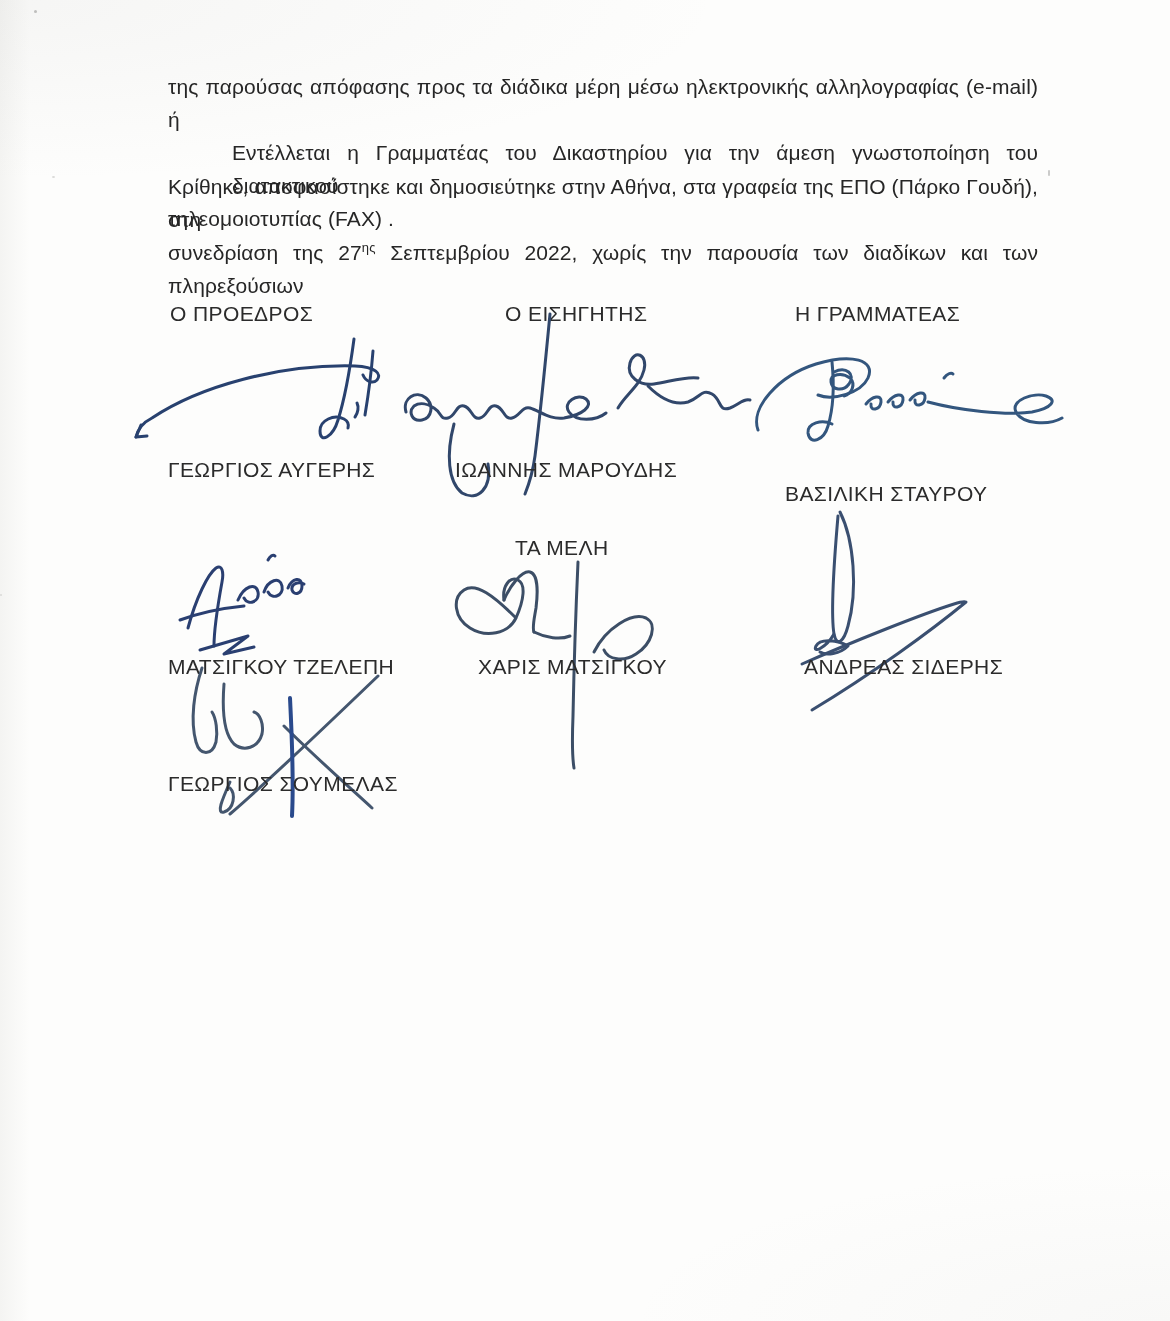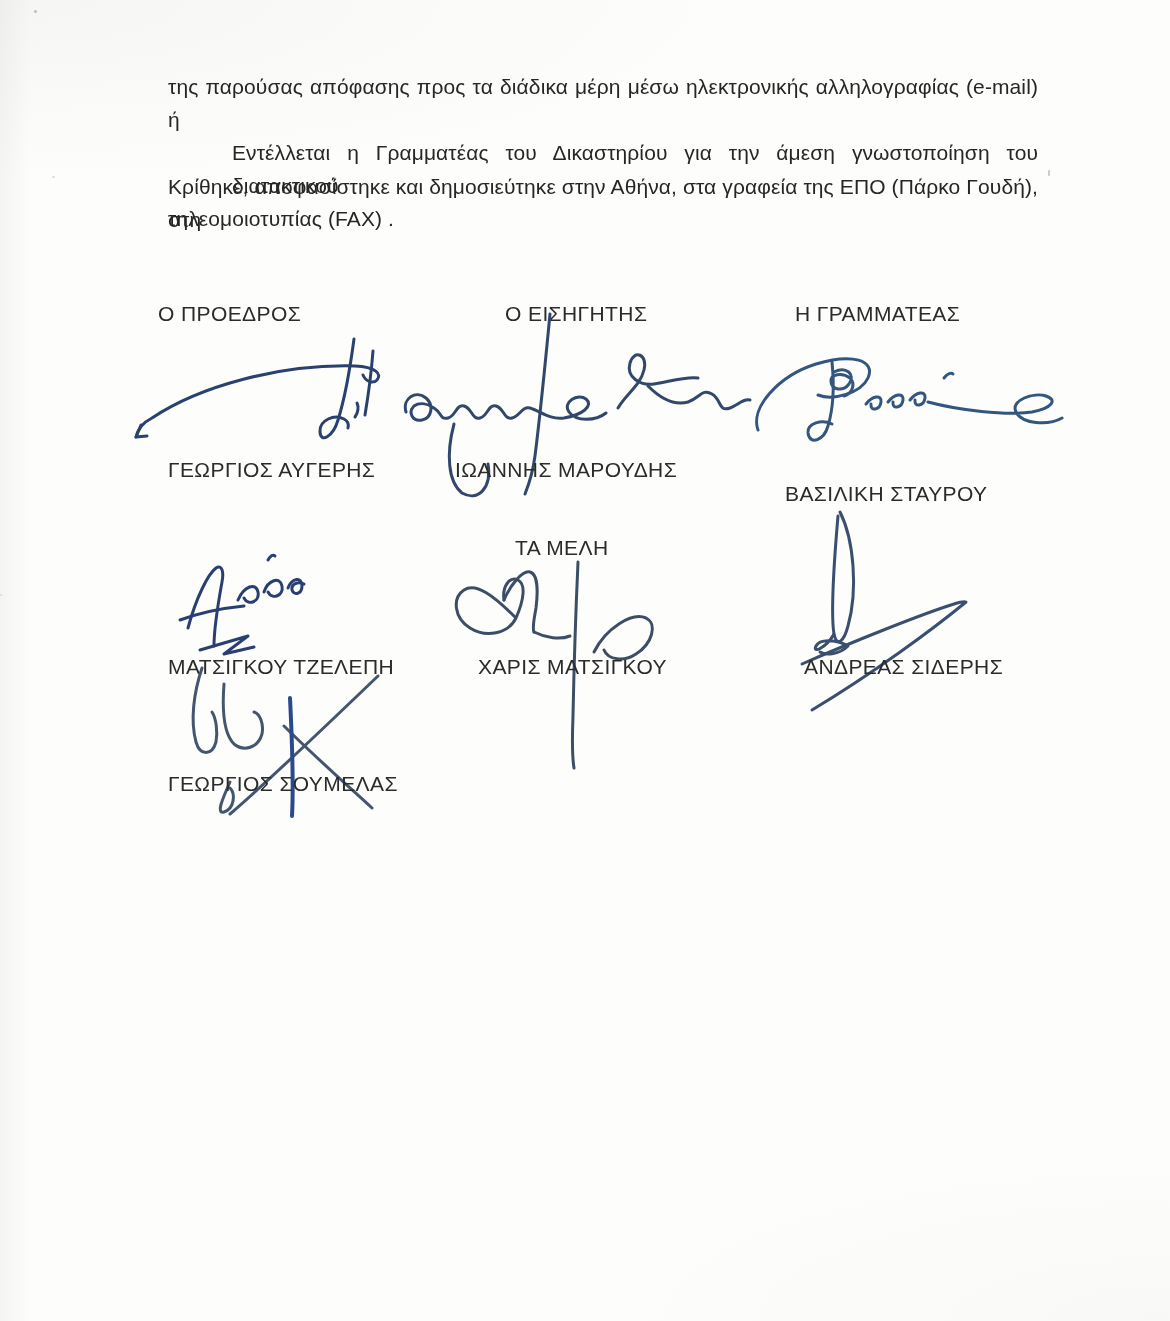--- a/index.html
+++ b/index.html
@@ -45,23 +45,24 @@
 <div class="page">
 
   <div class="para" style="top:70px;">
     <div class="jline">της παρούσας απόφασης προς τα διάδικα μέρη μέσω ηλεκτρονικής αλληλογραφίας (e-mail) ή</div>
     <div class="jline indent">Εντέλλεται η Γραμματέας του Δικαστηρίου για την άμεση γνωστοποίηση του διατακτικού</div>
     <div class="lastline">τηλεομοιοτυπίας (FAX) .</div>
   </div>
 
   <div class="para" style="top:170px;">
     <div class="jline">Κρίθηκε, αποφασίστηκε και δημοσιεύτηκε στην Αθήνα, στα γραφεία της ΕΠΟ (Πάρκο Γουδή), στη</div>
+    <div class="jline"><span>συνεδρίαση της 27</span><span class="sup">ης</span><span> Σεπτεμβρίου 2022, χωρίς την παρουσία των διαδίκων και των πληρεξούσιων</span></div>
   </div>
 
-  <div class="sigtitle" style="left:158px;top:302px;">Ο ΠΡΟΕΔΡΟΣ</div>
+  <div class="sigtitle" style="left:170px;top:302px;">Ο ΠΡΟΕΔΡΟΣ</div>
   <div class="sigtitle" style="left:505px;top:302px;">Ο ΕΙΣΗΓΗΤΗΣ</div>
   <div class="sigtitle" style="left:795px;top:302px;">Η ΓΡΑΜΜΑΤΕΑΣ</div>
 
   <svg class="sig" style="left:130px;top:325px;" width="310" height="132" viewBox="0 0 310 132">
     <path d="M6,112 C8,104 14,97 22,93 C70,61 150,39 225,41 C246,42 252,49 247,55 C243,59 236,57 233,50" stroke="#28416f" stroke-width="3"></path>
     <path d="M6,112 L17,111 M6,112 L11,100" stroke="#28416f" stroke-width="3"></path>
     <path d="M224,14 C220,44 214,76 208,95 C203,112 190,119 190,106 C190,95 204,89 214,94 C218,96 219,99 218,103" stroke="#28416f" stroke-width="3"></path>
     <path d="M243,26 C241,52 238,72 235,90" stroke="#28416f" stroke-width="3"></path>
     <path d="M227,78 C229,82 228,88 225,92" stroke="#28416f" stroke-width="3"></path>
   </svg>

